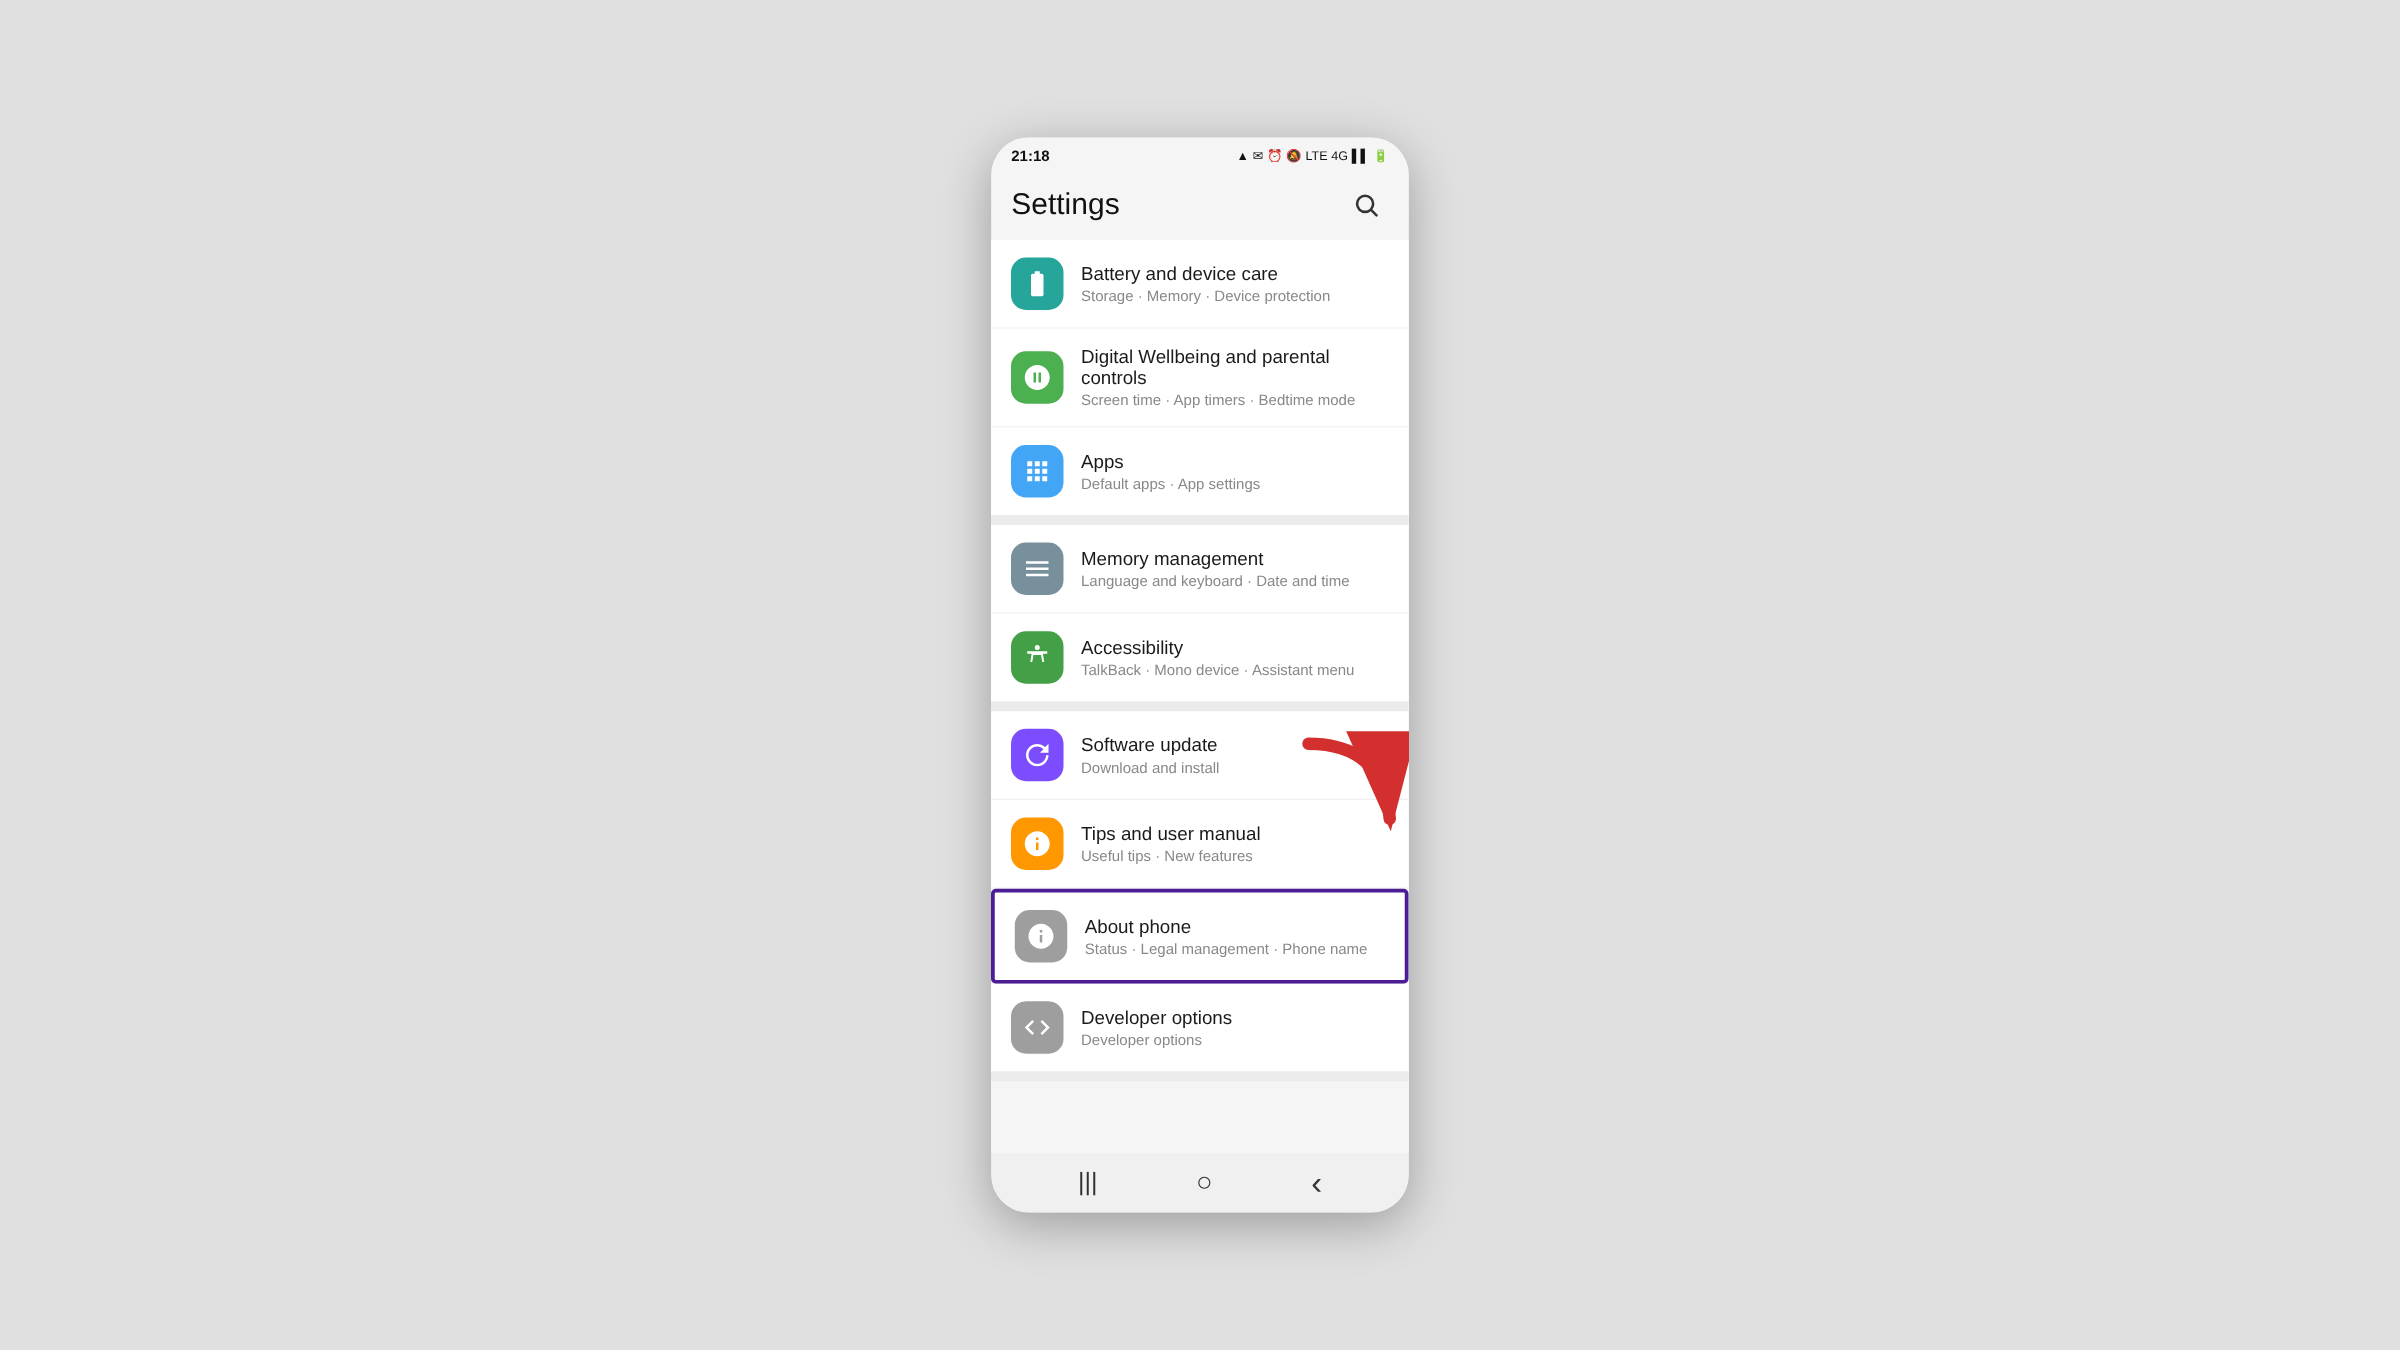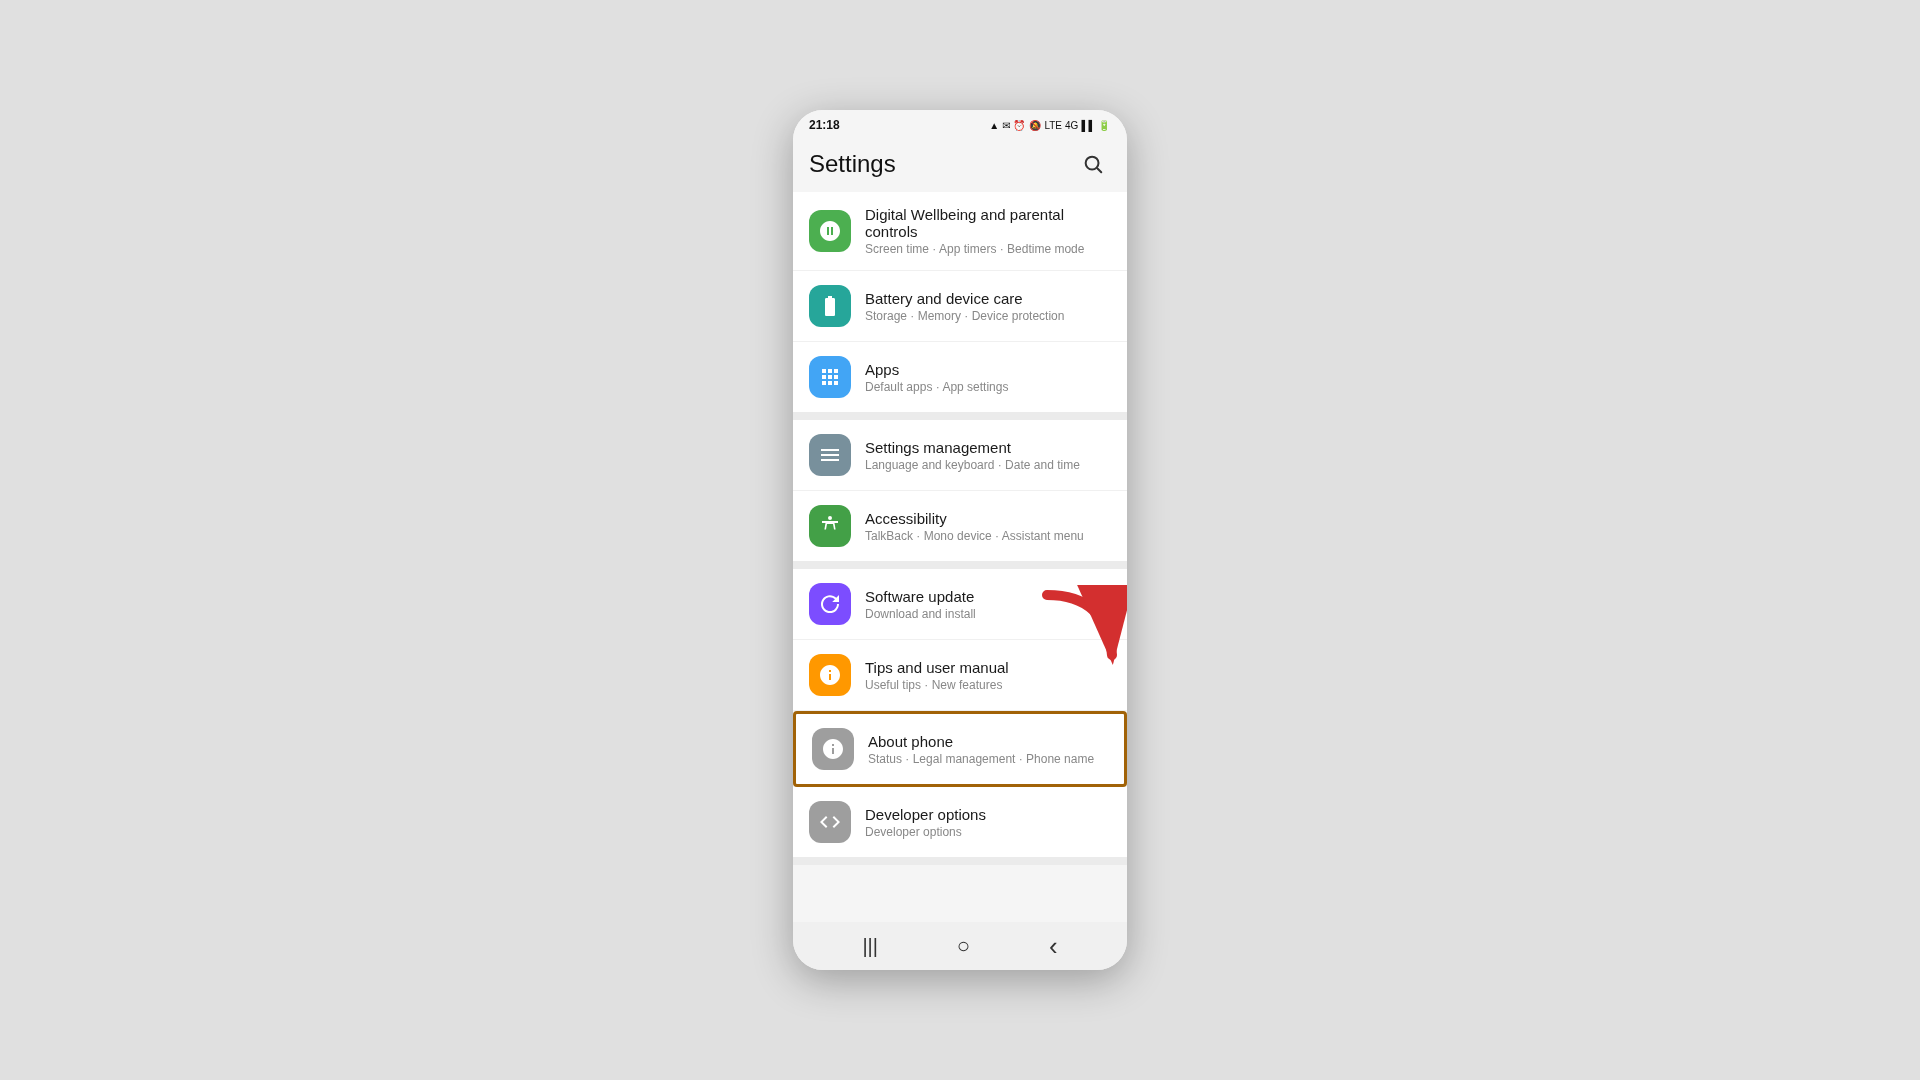--- a/index.html
+++ b/index.html
@@ -137,21 +137,21 @@
       margin-bottom: 2px;
     }
 
     .item-subtitle {
       font-size: 12px;
       color: #888;
     }
 
     
     .highlighted-item {
-      border: 3px solid #a16207;
+      border: 3px solid #4c1d95;
       background: #fff;
       border-radius: 4px;
     }
 
     
     .notification-badge {
       width: 20px;
       height: 20px;
       background: #ff6f00;
       border-radius: 50%;
@@ -225,44 +225,44 @@
         <circle cx="11" cy="11" r="7"></circle>
         <line x1="21" y1="21" x2="16.65" y2="16.65"></line>
       </svg>
     </div>
   </div>
 
   <div class="settings-list">
 
     <div>
       <div class="settings-item">
+        <div class="item-icon icon-teal">
+          <svg width="24" height="24" viewBox="0 0 24 24" fill="white">
+            <path d="M15.67 4H14V2h-4v2H8.33C7.6 4 7 4.6 7 5.33v15.33C7 21.4 7.6 22 8.33 22h7.33c.74 0 1.34-.6 1.34-1.33V5.33C17 4.6 16.4 4 15.67 4z"></path>
+          </svg>
+        </div>
+        <div class="item-text">
+          <div class="item-title">Battery and device care</div>
+          <div class="item-subtitle">Storage · Memory · Device protection</div>
+        </div>
+      </div>
+
+      <div class="settings-item">
         <div class="item-icon icon-green">
           <svg width="24" height="24" viewBox="0 0 24 24" fill="white">
             <path d="M12 2C6.48 2 2 6.48 2 12s4.48 10 10 10 10-4.48 10-10S17.52 2 12 2zm-1 14H9V8h2v8zm4 0h-2V8h2v8z"></path>
           </svg>
         </div>
         <div class="item-text">
           <div class="item-title">Digital Wellbeing and parental controls</div>
           <div class="item-subtitle">Screen time · App timers · Bedtime mode</div>
         </div>
       </div>
 
       <div class="settings-item">
-        <div class="item-icon icon-teal">
-          <svg width="24" height="24" viewBox="0 0 24 24" fill="white">
-            <path d="M15.67 4H14V2h-4v2H8.33C7.6 4 7 4.6 7 5.33v15.33C7 21.4 7.6 22 8.33 22h7.33c.74 0 1.34-.6 1.34-1.33V5.33C17 4.6 16.4 4 15.67 4z"></path>
-          </svg>
-        </div>
-        <div class="item-text">
-          <div class="item-title">Battery and device care</div>
-          <div class="item-subtitle">Storage · Memory · Device protection</div>
-        </div>
-      </div>
-
-      <div class="settings-item">
         <div class="item-icon icon-blue-multi">
           <svg width="24" height="24" viewBox="0 0 24 24" fill="white">
             <path d="M4 8h4V4H4v4zm6 12h4v-4h-4v4zm-6 0h4v-4H4v4zm0-6h4v-4H4v4zm6 0h4v-4h-4v4zm6-10v4h4V4h-4zm-6 4h4V4h-4v4zm6 6h4v-4h-4v4zm0 6h4v-4h-4v4z"></path>
           </svg>
         </div>
         <div class="item-text">
           <div class="item-title">Apps</div>
           <div class="item-subtitle">Default apps · App settings</div>
         </div>
       </div>
@@ -271,21 +271,21 @@
     <div class="section-gap"></div>
 
     <div>
       <div class="settings-item">
         <div class="item-icon icon-gray-list">
           <svg width="24" height="24" viewBox="0 0 24 24" fill="white">
             <path d="M3 18h18v-2H3v2zm0-5h18v-2H3v2zm0-7v2h18V6H3z"></path>
           </svg>
         </div>
         <div class="item-text">
-          <div class="item-title">Settings management</div>
+          <div class="item-title">Memory management</div>
           <div class="item-subtitle">Language and keyboard · Date and time</div>
         </div>
       </div>
 
       <div class="settings-item">
         <div class="item-icon icon-green-access">
           <svg width="24" height="24" viewBox="0 0 24 24" fill="white">
             <path d="M12 2a2 2 0 100 4 2 2 0 000-4zm8 5H4v2h3.5l-1.1 6.5H8l1-5.5h6l1 5.5h1.6L16.5 9H20V7z"></path>
           </svg>
         </div>

